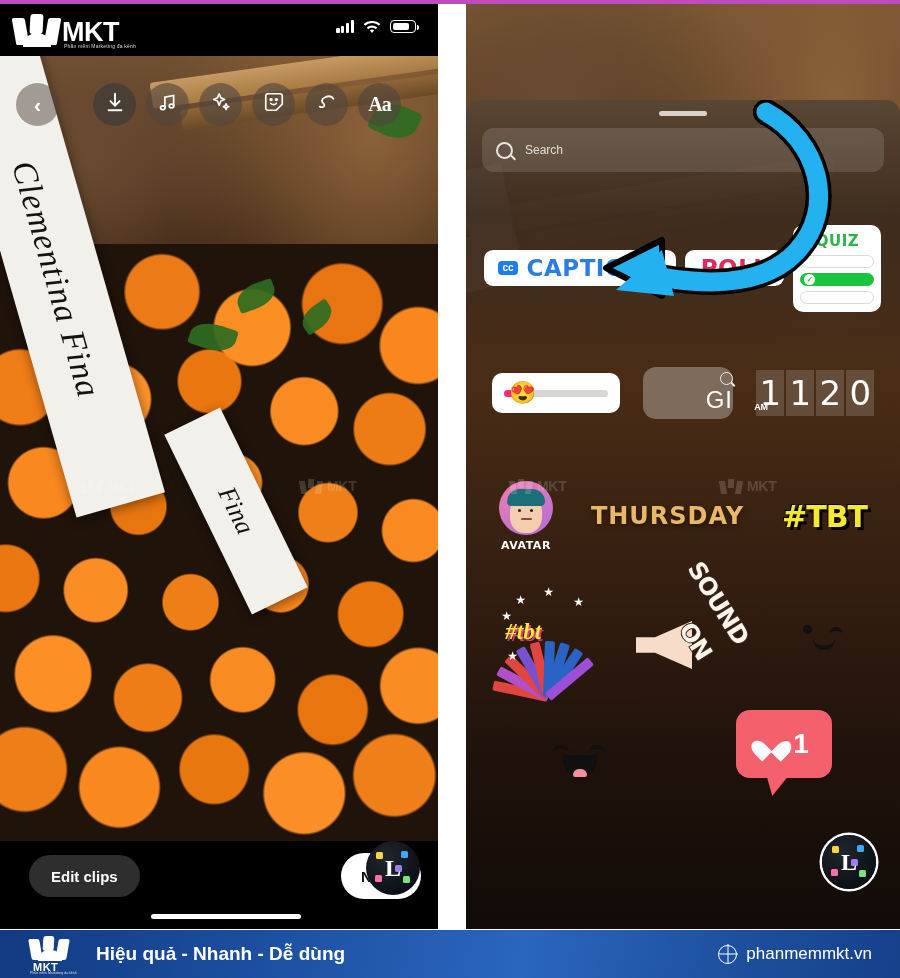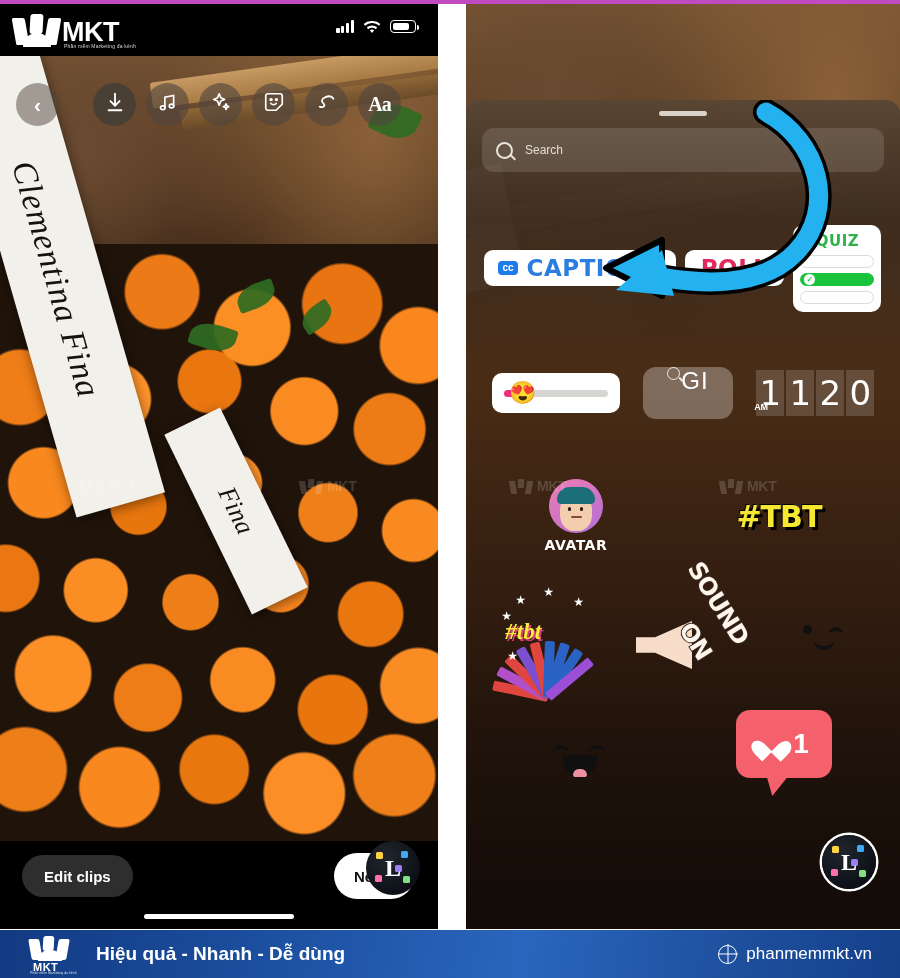--- a/index.html
+++ b/index.html
@@ -106,21 +106,21 @@
   .toolrow { position:absolute; left:0; top:78px; width:100%; height:44px; display:flex; align-items:center;
              padding:0 16px; gap:10px; z-index:14; }
   .tbtn { width:43px; height:43px; border-radius:50%; background:rgba(80,70,62,.62);
           display:flex; align-items:center; justify-content:center; color:#fff; flex:0 0 auto; }
   .tbtn.back { margin-right:24px; background:rgba(80,70,62,.5); }
   .tbtn.active { background:rgba(70,62,55,.88); }
   .tbtn .gl { font-size:21px; line-height:1; font-weight:600; }
   .tbtn .aa { font-size:20px; font-weight:700; letter-spacing:-1px; font-family:"Liberation Serif",serif; }
 
   
-  .botbar { position:absolute; left:0; bottom:0; width:100%; height:88px; background:#000; z-index:22; }
+  .botbar { position:absolute; left:7px; bottom:0; width:100%; height:88px; background:#000; z-index:22; }
   .editclips { position:absolute; left:22px; top:14px; height:42px; padding:0 22px; border-radius:21px;
      background:#2e2e2e; color:#fff; font-size:15px; font-weight:700; display:flex; align-items:center; }
   .nextbtn { position:absolute; right:24px; top:12px; height:46px; min-width:80px; padding:0 20px;
      border-radius:23px; background:#fff; color:#111; font-size:15px; font-weight:700;
      display:flex; align-items:center; justify-content:flex-start; }
   .homebar { position:absolute; left:50%; transform:translateX(-50%); bottom:10px;
      width:150px; height:5px; border-radius:3px; background:#fff; }
 
   
   .badge { position:absolute; width:54px; height:54px; border-radius:50%;
@@ -174,39 +174,39 @@
   .quiz .opt.sel { background:#19c33c; border-color:#19c33c; position:relative; }
   .quiz .opt.sel::before { content:"✓"; position:absolute; left:3px; top:-1px; width:11px; height:11px; border-radius:50%;
      background:#fff; color:#19c33c; font-size:8px; line-height:11px; text-align:center; font-weight:900; margin-top:1px;}
 
   .slider { background:#fff; border-radius:10px; width:128px; height:40px; display:flex; align-items:center; padding:0 12px; position:relative;}
   .slider .track { position:absolute; left:26px; right:12px; height:7px; border-radius:4px; background:#d8d6d2;}
   .slider .fill { position:absolute; left:12px; width:16px; height:7px; border-radius:4px; background:#ef2d7a;}
   .slider .emo { position:relative; z-index:2; font-size:22px; left:6px; }
 
   .gifbox { background:rgba(255,255,255,.30); border-radius:13px; width:90px; height:52px;
-      display:flex; align-items:flex-start; justify-content:center; gap:1px; }
+      display:flex; align-items:flex-end; justify-content:center; gap:1px;flex-direction:column; }
   .gifbox .lens2 { width:13px; height:13px; border:1.8px solid #efece7; border-radius:50%; position:relative;}
   .gifbox .lens2::after{content:"";position:absolute;width:1.8px;height:5px;background:#efece7;right:-2px;bottom:-3px;transform:rotate(-45deg);}
   .gifbox .w { color:#fff; font-size:24px; font-weight:400; letter-spacing:1px;}
 
   .clock { display:flex; align-items:center; gap:2px; position:relative;}
   .clock .d { background:rgba(255,255,255,.16); color:#fff; font-size:34px; font-weight:400; width:28px; height:46px;
      display:flex; align-items:center; justify-content:center; font-family:"DejaVu Sans",sans-serif;}
   .clock .am { position:absolute; left:-2px; bottom:4px; color:#fff; font-size:9px; font-weight:800; letter-spacing:-.3px;}
 
   .avatar-st { display:flex; flex-direction:column; align-items:center; gap:4px; }
   .av-circ { width:54px; height:54px; border-radius:50%;
      background:linear-gradient(145deg,#f07cb0,#b06fd8); position:relative; overflow:hidden;}
   .av-face { position:absolute; left:11px; top:14px; width:32px; height:38px; border-radius:45% 45% 42% 42%; background:#f2cdae;}
   .av-hair { position:absolute; left:8px; top:8px; width:38px; height:17px; border-radius:18px 18px 6px 6px; background:#1c6e78;}
   .av-eye { position:absolute; width:3.5px; height:3.5px; border-radius:50%; background:#2a1c12; top:28px;}
   .av-eye.l{left:19px}.av-eye.r{left:31px}
   .av-mo { position:absolute; left:22px; top:37px; width:11px; height:2px; border-radius:2px; background:#8a4a3a;}
-  .av-label { color:#fff; font-size:14px; font-weight:800; letter-spacing:.5px; font-family:"DejaVu Sans",sans-serif;text-align:right;}
+  .av-label { color:#fff; font-size:11px; font-weight:800; letter-spacing:.5px; font-family:"DejaVu Sans",sans-serif;text-align:right;}
 
   .thursday { color:#e8b866; font-size:24px; font-weight:800; letter-spacing:1px;
      font-family:"DejaVu Sans",sans-serif; text-shadow:0 2px 5px rgba(0,0,0,.5);}
 
   .tbt-yellow { color:#f5e732; font-size:30px; font-weight:900; letter-spacing:-1px;
      font-family:"DejaVu Sans",sans-serif; text-shadow:3px 3px 0 #000, -1px -1px 0 #000;}
 
   .tbt-burst { position:relative; width:100px; height:92px; }
   .tbt-burst .ray { position:absolute; left:46px; top:56px; width:10px; height:56px; transform-origin:50% 100%; border-radius:2px;}
   .tbt-burst .txt { position:absolute; left:8px; top:34px; color:#ffe93d; font-size:23px; font-weight:900;
@@ -482,20 +482,23 @@
             <div class="av-circ">
               <span class="av-face"></span>
                 <span class="av-hair"></span>
               <span class="av-eye l"></span>
                 <span class="av-eye r"></span>
                 <span class="av-mo"></span>
             </div>
             <div class="av-label">AVATAR</div>
           </div>
           <div class="st">
+            <span class="thursday">THURSDAY</span>
+          </div>
+          <div class="st">
             <span class="tbt-yellow">#TBT</span>
           </div>
         </div>
 
         <div class="srow r4">
           <div class="st">
             <div class="tbt-burst">
               <span class="ray" style="transform:rotate(-78deg);background:#e0453f"></span>
               <span class="ray" style="transform:rotate(-62deg);background:#b34fc9"></span>
               <span class="ray" style="transform:rotate(-46deg);background:#e0453f"></span>

